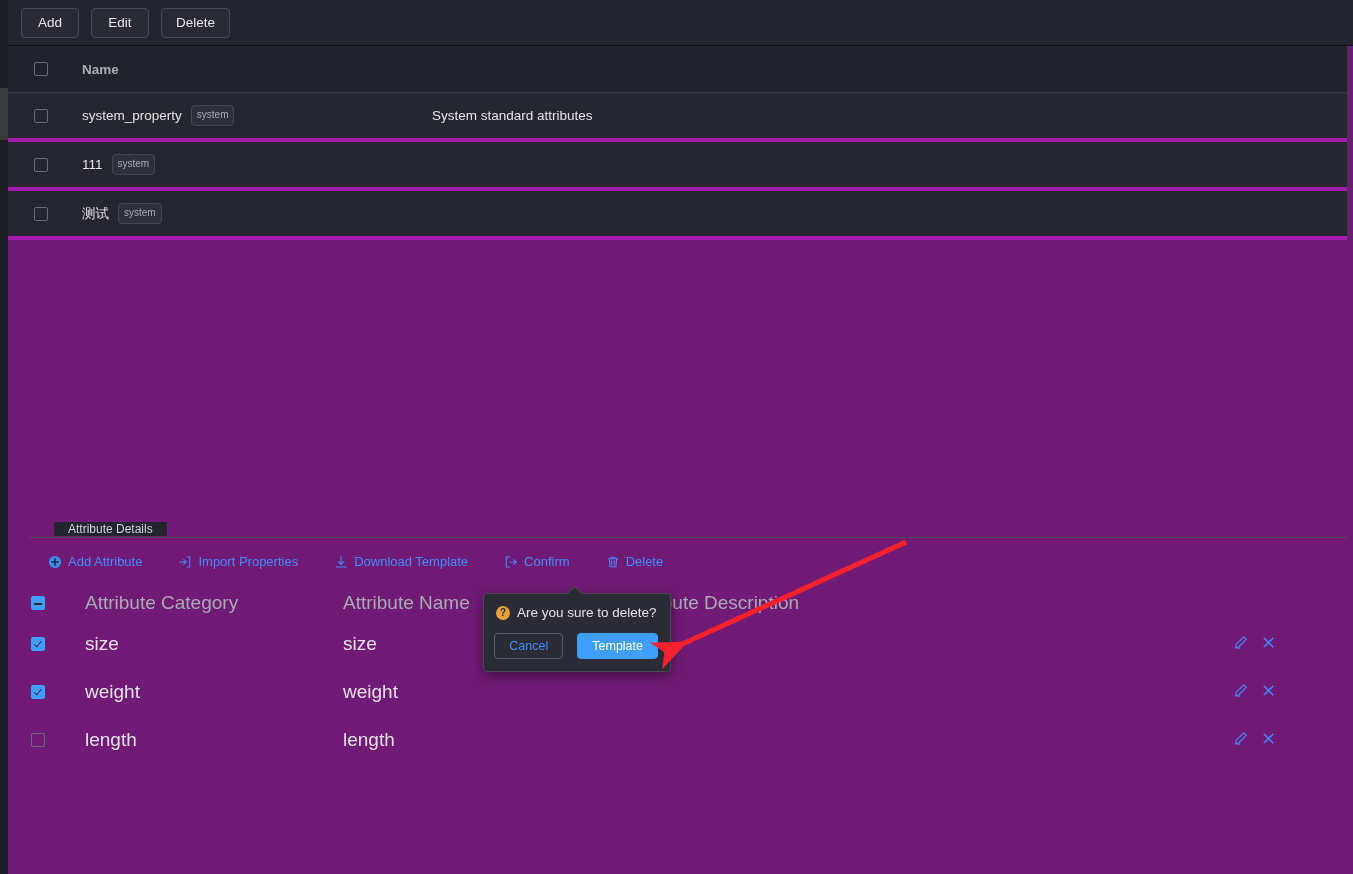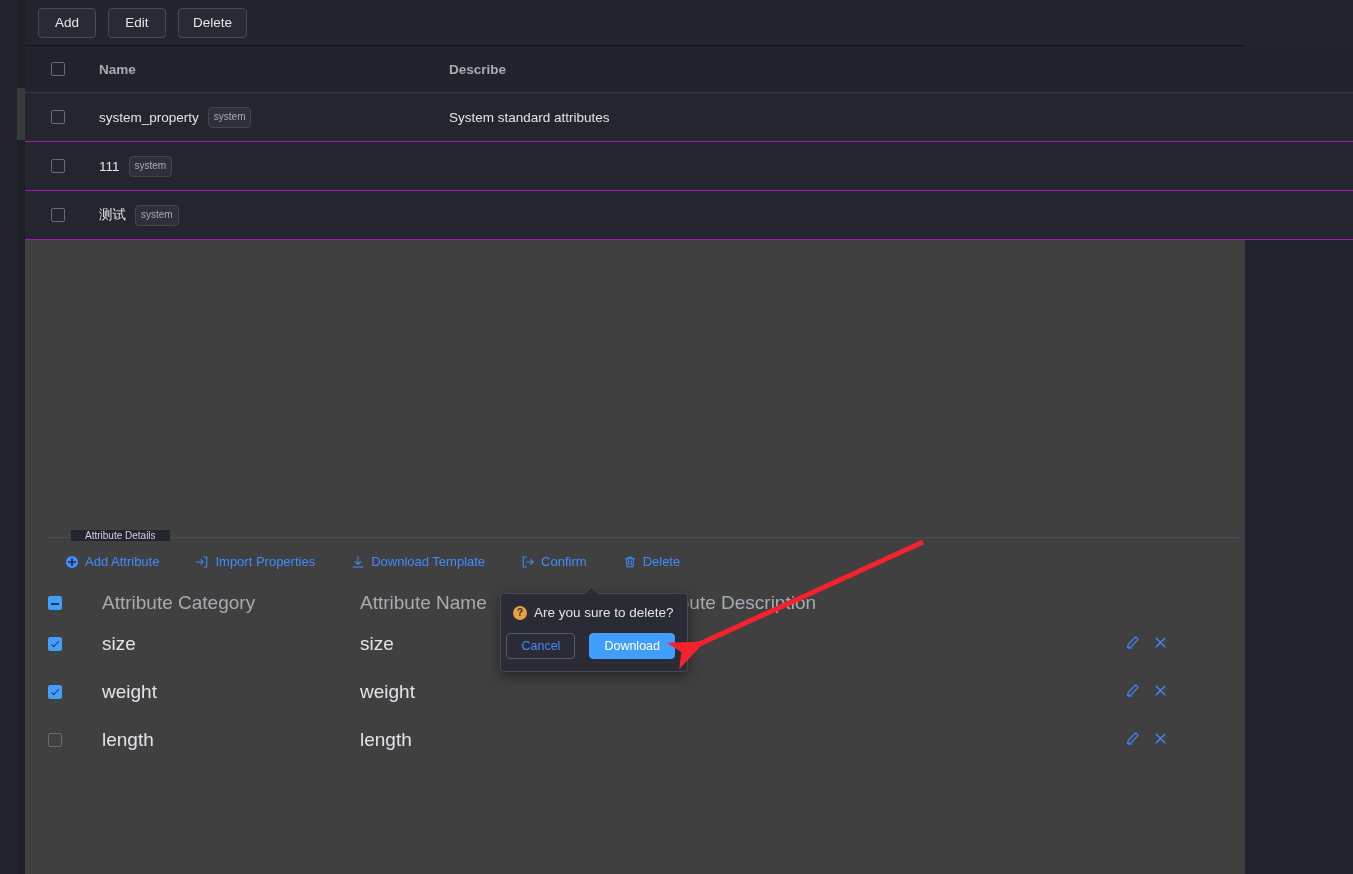--- a/index.html
+++ b/index.html
@@ -2,21 +2,21 @@
 <html><head>
 <meta charset="utf-8">
 <style>
   * { box-sizing: border-box; margin: 0; padding: 0; }
   html, body {
     width: 1353px; height: 874px;
     background: #24242e;
     font-family: "Liberation Sans", sans-serif;
     overflow: hidden;
   }
-  .app { position: relative; width: 1228px; height: 874px; background:#404040;margin-left:17px; }
+  .app { position: relative; width: 1353px; height: 874px; background:#701a75; }
 
   
   .page-scroll-track {
     position:absolute; left:0; top:0; width:8px; height:874px;
     background:#1e1e26;
   }
   .page-scroll-thumb {
     position:absolute; left:0; top:88px; width:8px; height:52px;
     background:#3a3a3a; border-radius:0;
   }
@@ -39,21 +39,21 @@
   
   .tbl { width:1340px; border-right:1px solid #3a3a46; }
   .tbl-head-row {
     display:flex; align-items:center; height:47px;
     background:#22222c;
     border-bottom:1px solid #3a3a46;
   }
   .tbl-row {
     display:flex; align-items:center; height:49px;
     background:#25252f;
-    border-bottom:1px solid #a21caf;
+    border-bottom:4px solid #a21caf;
   }
   .c-check { width:65px; display:flex; justify-content:center; align-items:center; }
   .c-name  { width:350px; padding-left:9px; display:flex; align-items:center; gap:9px; }
   .c-desc  { flex:1; padding-left:9px; }
   .th { color:#a8abb2; font-size:13.5px; font-weight:bold; }
   .td { color:#e3e3e8; font-size:13.5px; }
 
   .cbox {
     width:14px; height:14px; border:1px solid #6b6b78;
     border-radius:2px; background:transparent;
@@ -76,23 +76,23 @@
     background:#2f2f3b; border:1px solid #45454f; border-radius:4px;
     color:#a8abb2; font-size:10px; line-height:16px;text-align:right;
   }
 
   
   .fieldset { position:absolute; left:8px; top:518px; right:0; bottom:0; }
   .legend-line {
     position:absolute; left:12px; right:6px; top:19px; height:1px; background:#4a4a55;
   }
   .legend {
-    position:absolute; left:38px; top:12px;
+    position:absolute; left:38px; top:4px;
     background:#24242e; padding:0 14px;
-    color:#cfd3dc; font-size:10px; z-index:2; white-space:nowrap;
+    color:#cfd3dc; font-size:12px; z-index:2; white-space:nowrap;
   }
 
   .links {
     position:absolute; left:32px; top:36px;
     display:flex; align-items:center; gap:0;
   }
   .link {
     display:flex; align-items:center; gap:6px;
     color:#3f8cff; font-size:13px; cursor:pointer;
     margin-right:36px; white-space:nowrap;
@@ -160,21 +160,20 @@
       <div class="btn">Delete</div>
     </div>
 
     <div class="tbl">
 
       <div class="tbl-head-row">
         <div class="c-check">
           <span class="cbox"></span>
         </div>
         <div class="c-name th">Name</div>
-        <div class="c-desc th">Describe</div>
       </div>
 
       <div class="tbl-row">
         <div class="c-check">
           <span class="cbox"></span>
         </div>
         <div class="c-name">
           <span class="td">system_property</span>
           <span class="tag">system</span>
         </div>
@@ -347,21 +346,21 @@
     </div>
   </div>
 
   <div class="pop">
     <div class="pop-msg">
       <span class="warn-ico">?</span>
       <span>Are you sure to delete?</span>
     </div>
     <div class="pop-actions">
       <div class="pop-btn pop-cancel">Cancel</div>
-      <div class="pop-btn pop-confirm">Download</div>
+      <div class="pop-btn pop-confirm">Template</div>
     </div>
   </div>
 
   <svg class="arrow-layer" viewBox="0 0 1353 874">
     <defs>
       <marker id="ah" markerWidth="7" markerHeight="7" refX="2.2" refY="3.5" orient="auto">
         <path d="M7,0.6 L0,3.5 L7,6.4 L5.2,3.5 Z" fill="#f5222d"></path>
       </marker>
     </defs>
     <line x1="906" y1="542" x2="678" y2="646" stroke="#f5222d" stroke-width="5" marker-end="url(#ah)"></line>

